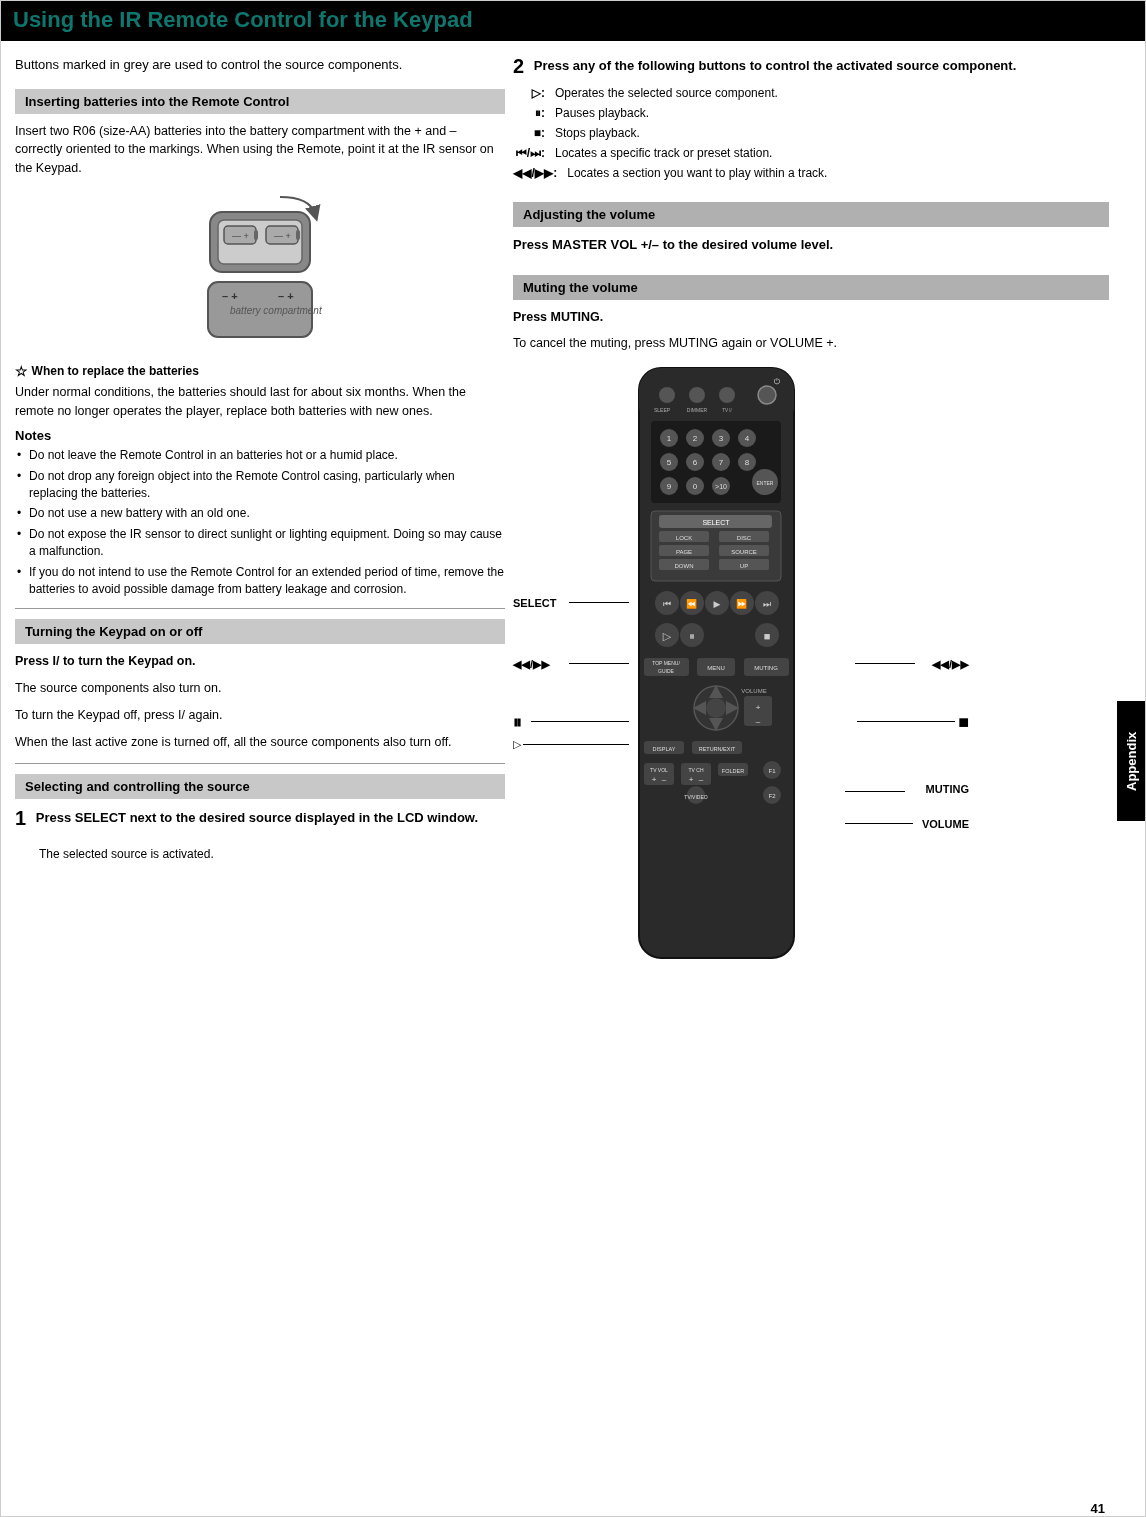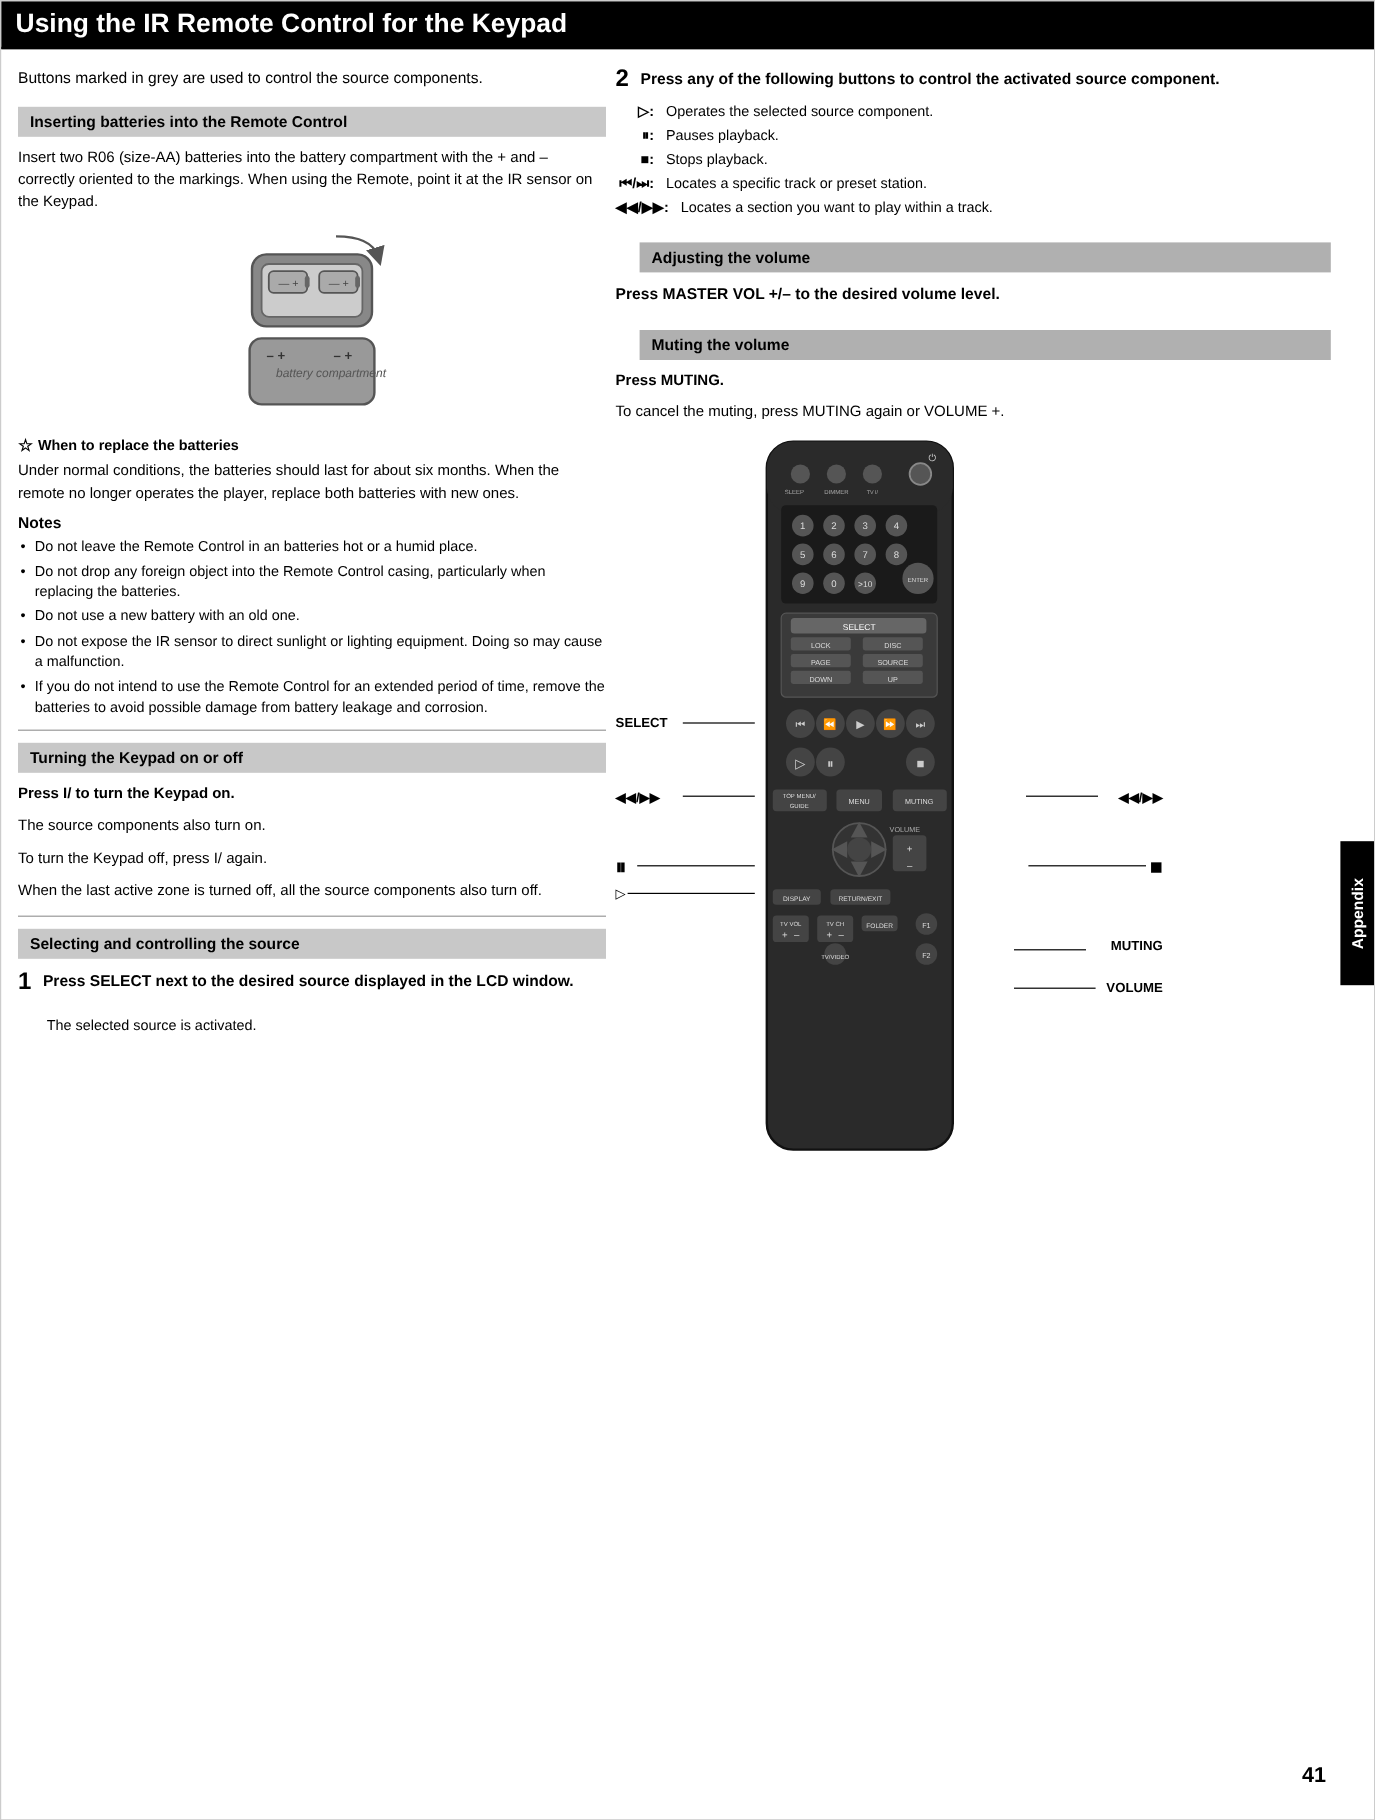--- a/index.html
+++ b/index.html
@@ -18,21 +18,21 @@
       min-height: 1517px;
       padding: 0;
       position: relative;
       border: 1px solid #ccc;
       overflow: hidden;
     }
 
     
     .title-bar {
       background: #000;
-      color: #ffffff;
+      color: #0f766e;
       font-size: 22px;
       font-weight: bold;
       padding: 6px 32px 6px 12px;
       border-bottom: 2px solid #000;
     }
 
     
     .appendix-tab {
       position: absolute;
       right: 0;
@@ -48,23 +48,23 @@
       text-orientation: mixed;
       transform: rotate(180deg);
       font-size: 13px;
       font-weight: bold;
       z-index: 10;
     }
 
     
     .page-number {
       position: absolute;
-      bottom: 26px;
+      bottom: 0;
       right: 40px;
-      font-size: 18px;
+      font-size: 13px;
       font-weight: bold;
     }
 
     
     .content-columns {
       display: flex;
       padding: 14px 36px 14px 14px;
       gap: 8px;
     }
 
@@ -81,21 +81,20 @@
     .section-box {
       background: #c8c8c8;
       padding: 5px 10px;
       font-weight: bold;
       font-size: 13px;
       margin-bottom: 8px;
     }
 
     .section-box-dark {
       background: #b0b0b0;
-      margin-left: 20px;
     }
 
     p {
       font-size: 12.5px;
       line-height: 1.5;
       margin-bottom: 8px;
     }
 
     .intro-text {
       font-size: 13px;

